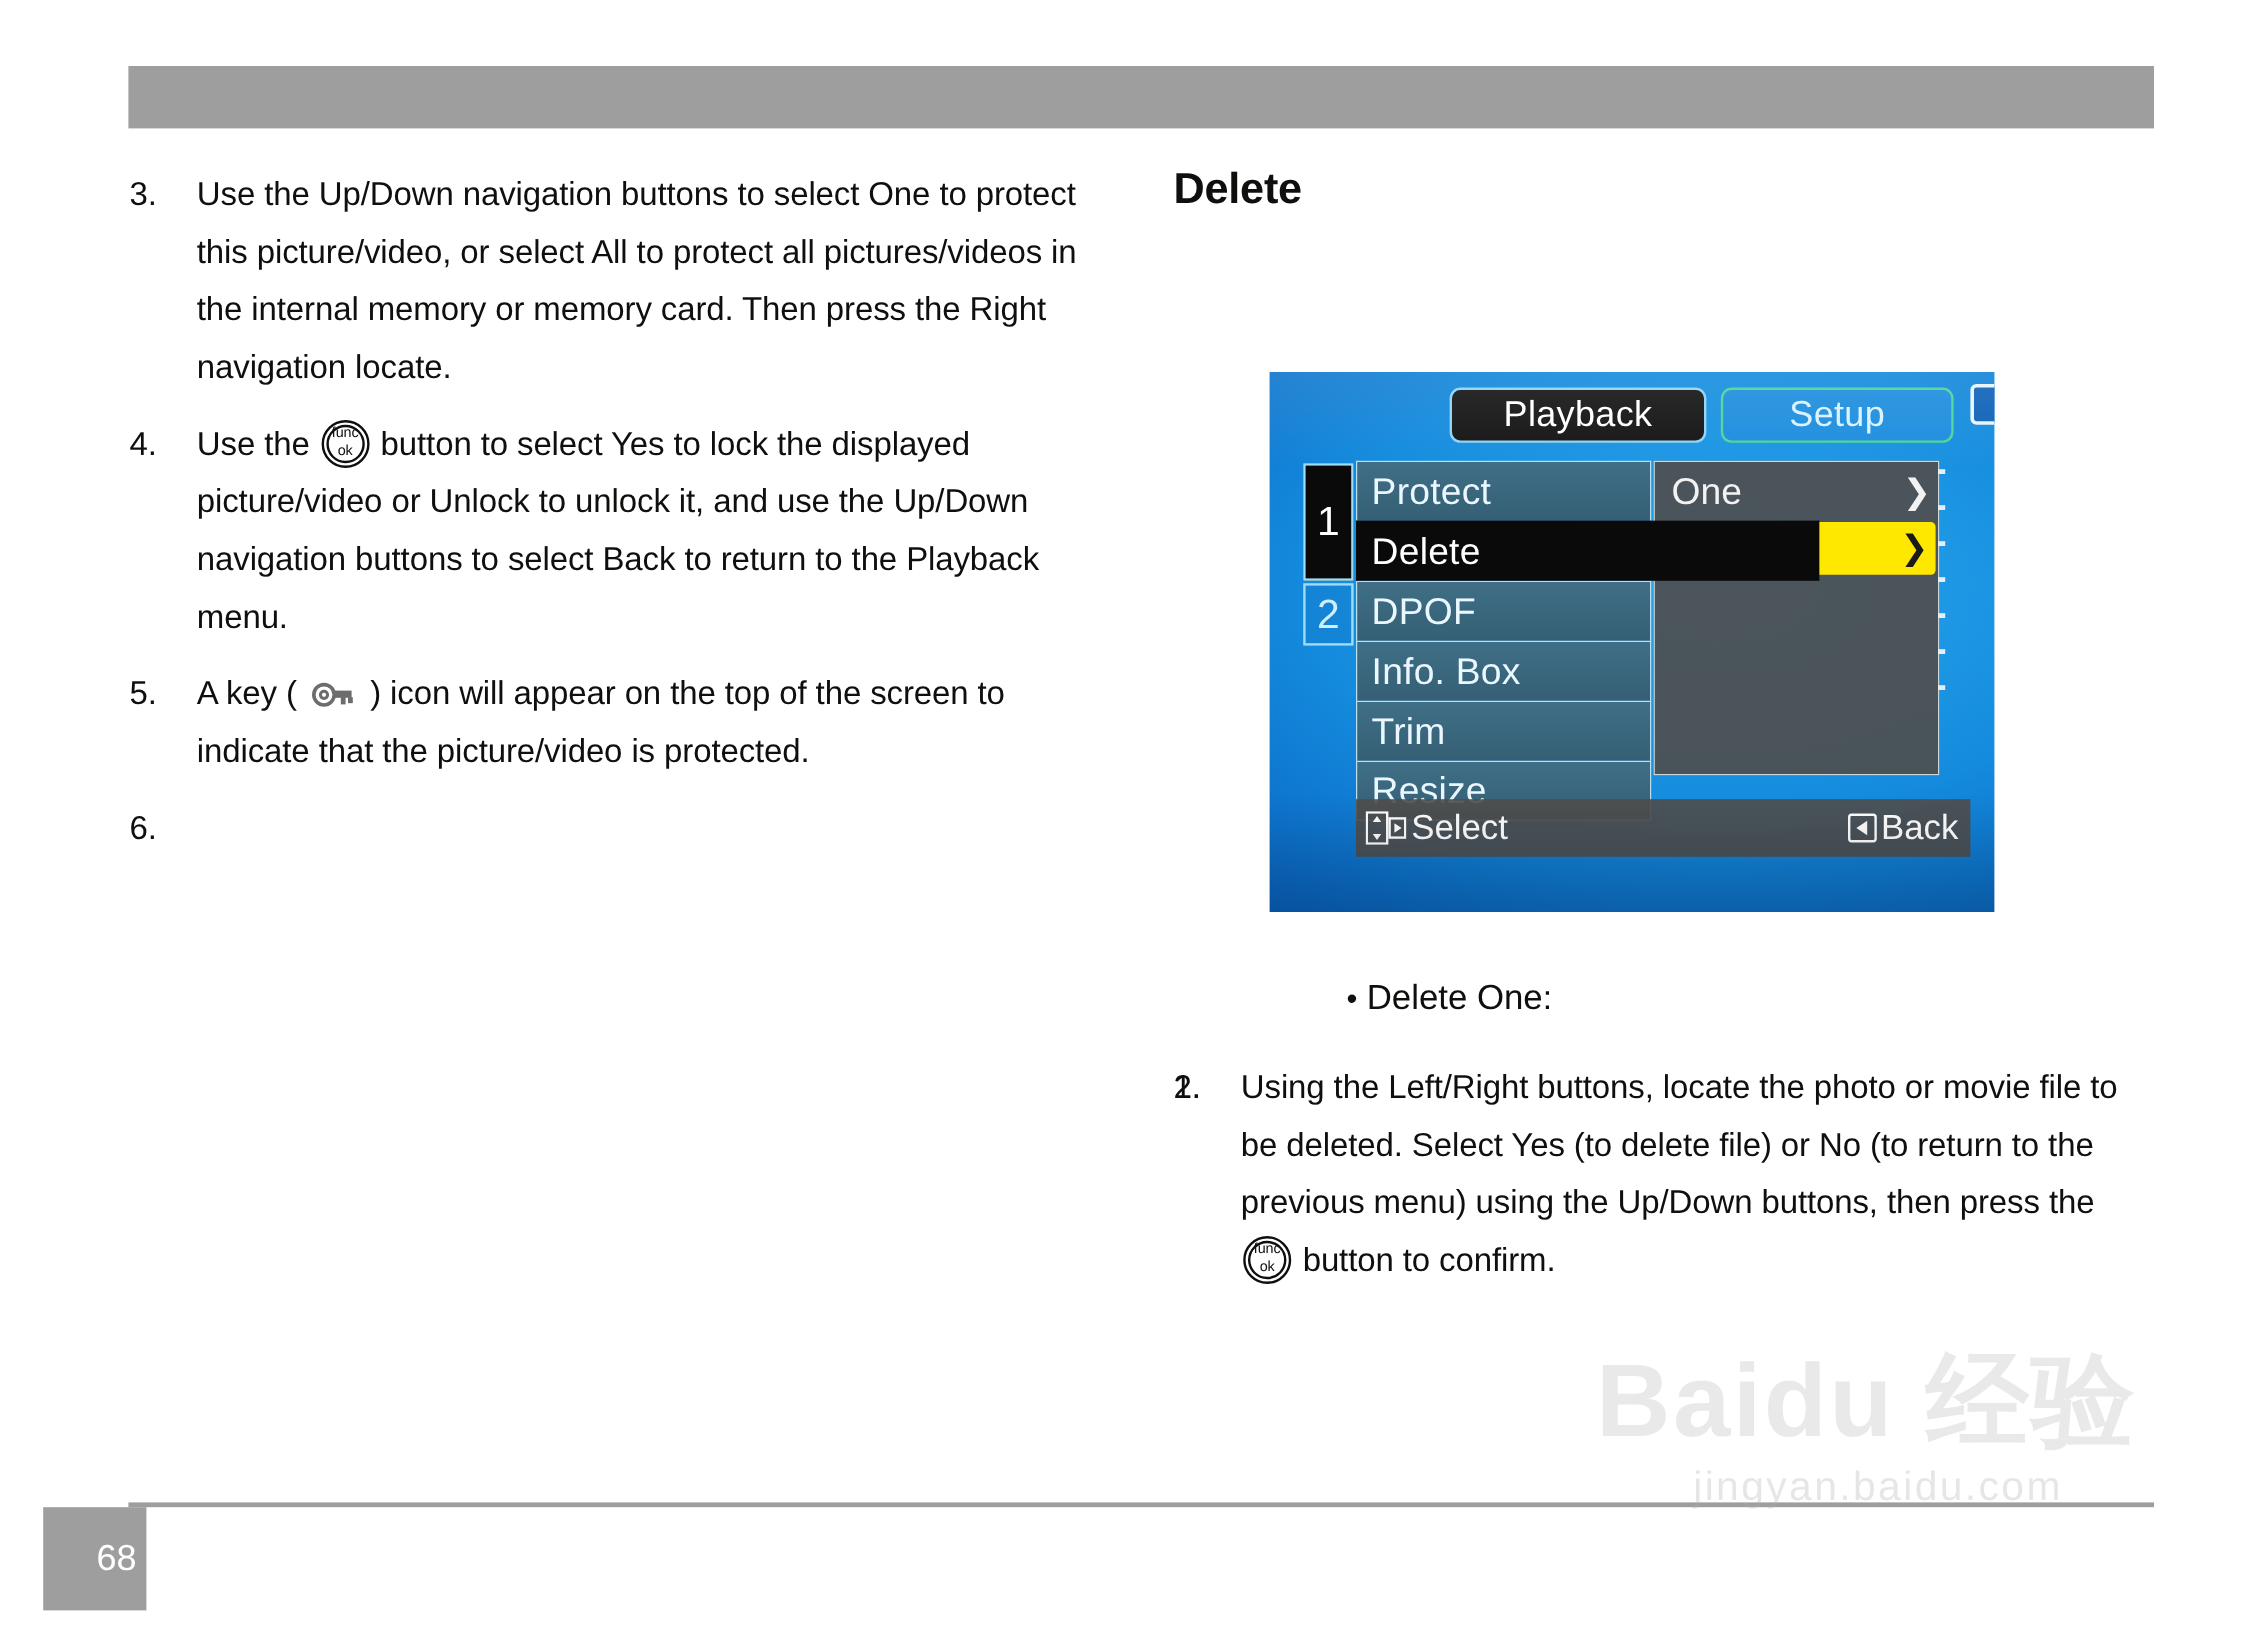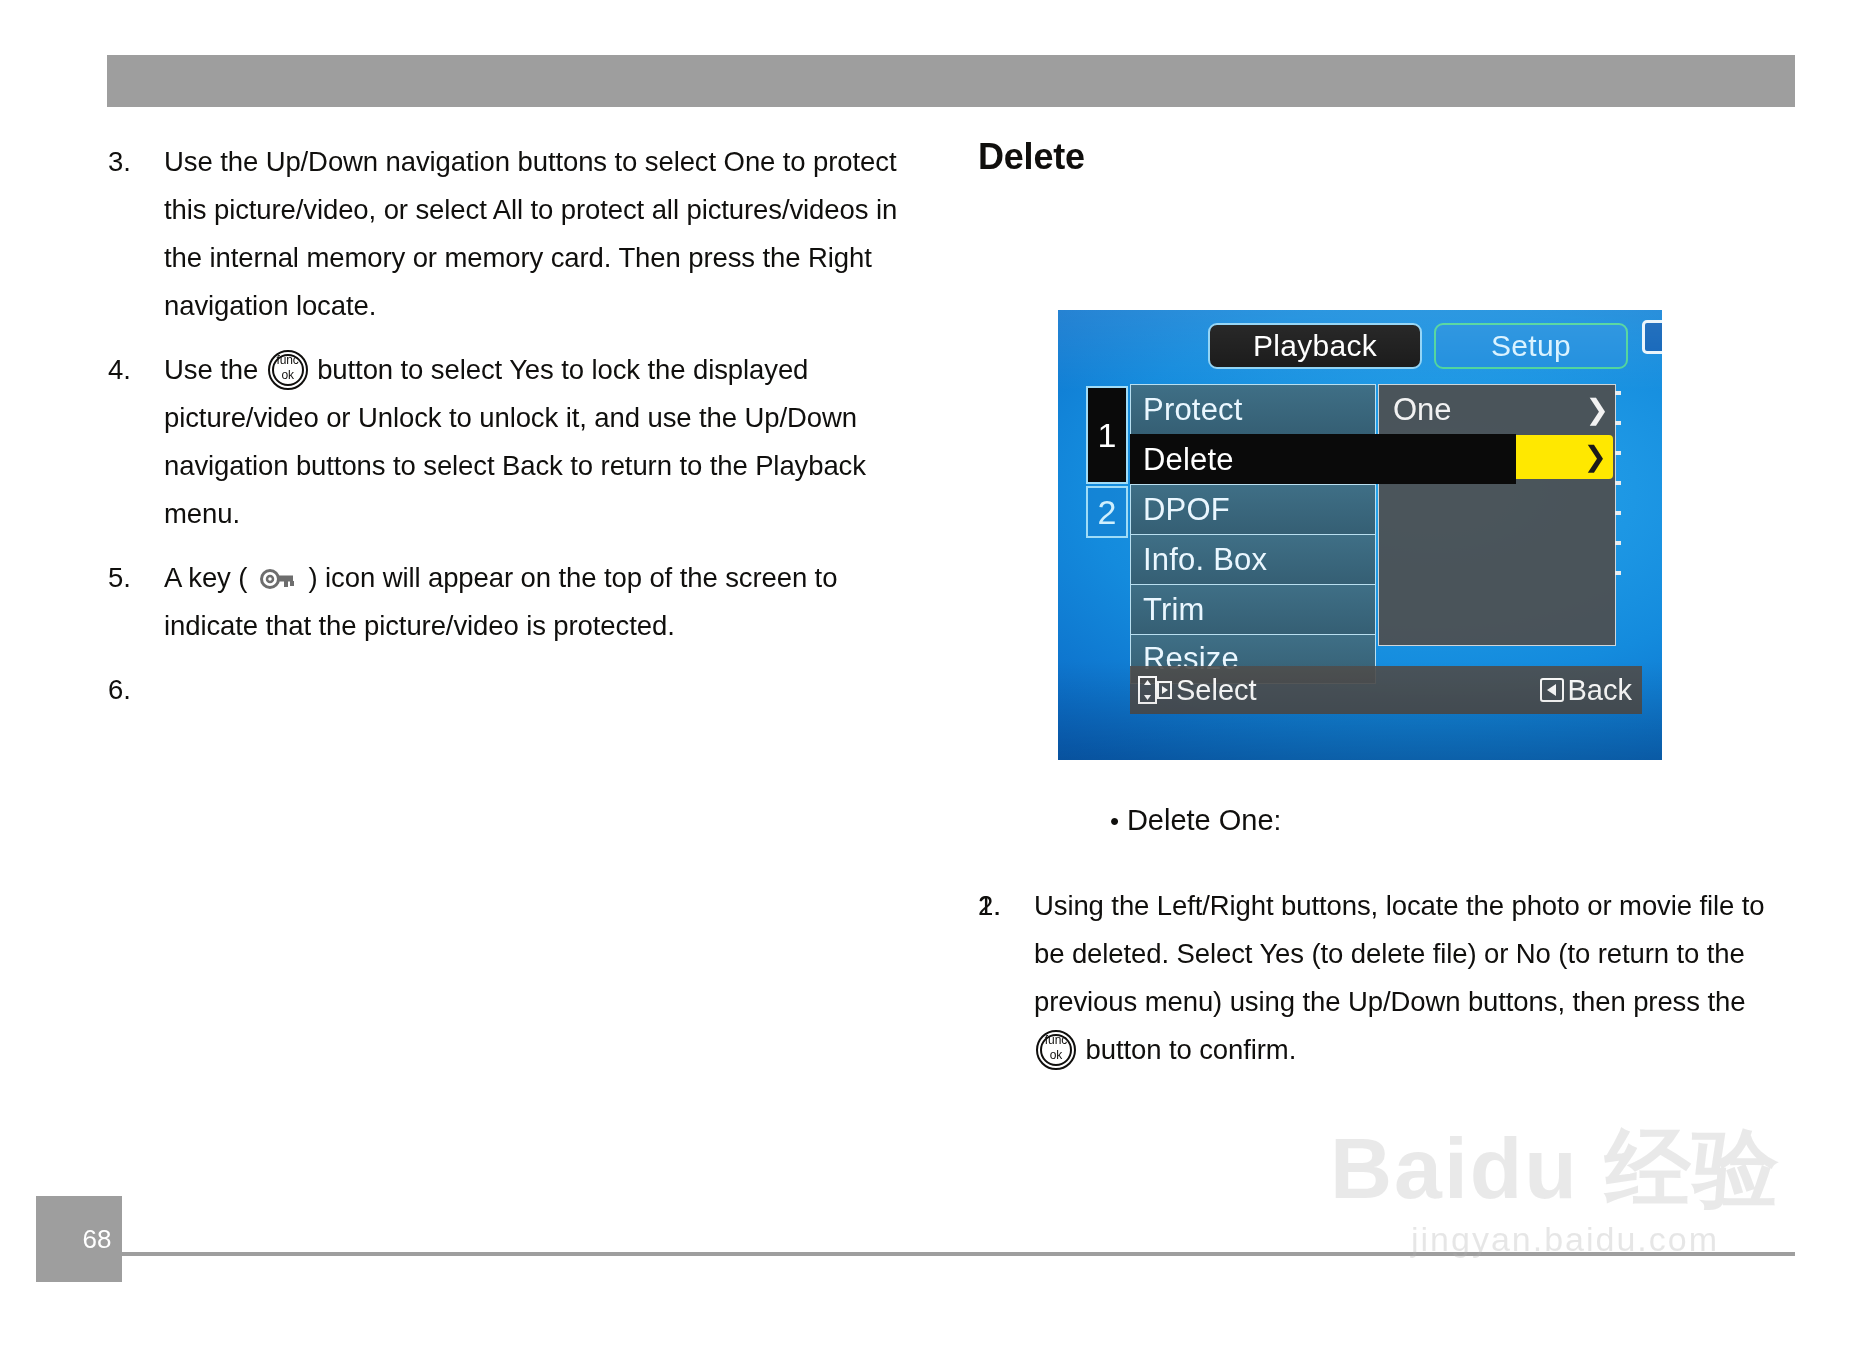--- a/index.html
+++ b/index.html
@@ -68,21 +68,21 @@
     font-size: 27.5px;
     line-height: 46px;
     color: #100f0d;
     margin: 0;
     letter-spacing: -0.1px;
   }
 
   .bullet-line {
     font-size: 28px;
     color: #100f0d;
-    margin: 0;
+    margin: 12px;
     padding-left: 52px;
     line-height: 40px;
   }
   .bullet-line .dot { font-size: 26px; }
   .bullet-line b { font-size: 29px; }
 
   
   .funcok {
     display:inline-block;
     position: relative;
@@ -279,26 +279,26 @@
 
   
   .footer-rule {
     position: absolute;
     left: 107px; top: 1252px;
     width: 1688px; height: 4px;
     background: #9e9e9e;
   }
   .page-badge {
     position: absolute;
-    left: 36px; top: 1196px;
+    left: 36px; top: 1256px;
     width: 86px; height: 86px;
     background: #9e9e9e;
     color: #ffffff;
     display:flex; align-items:center; justify-content:center;
-    font-size: 26px;
+    font-size: 30px;
     padding-left: 36px;
   }
 
   
   .watermark {
     position:absolute;
     left: 1330px; top: 1120px;
     width: 470px; height: 190px;
     pointer-events:none;
     opacity: .30;

